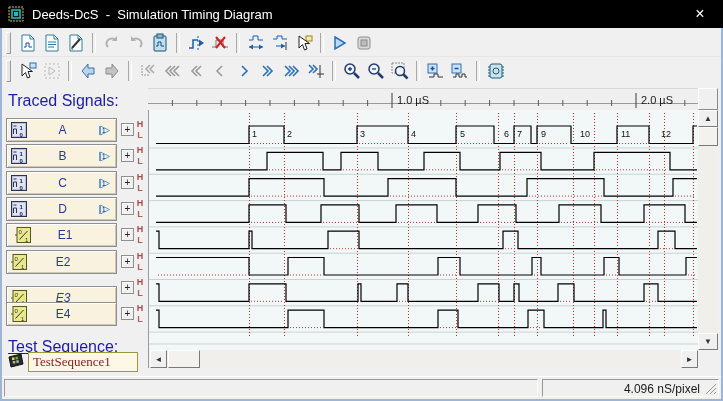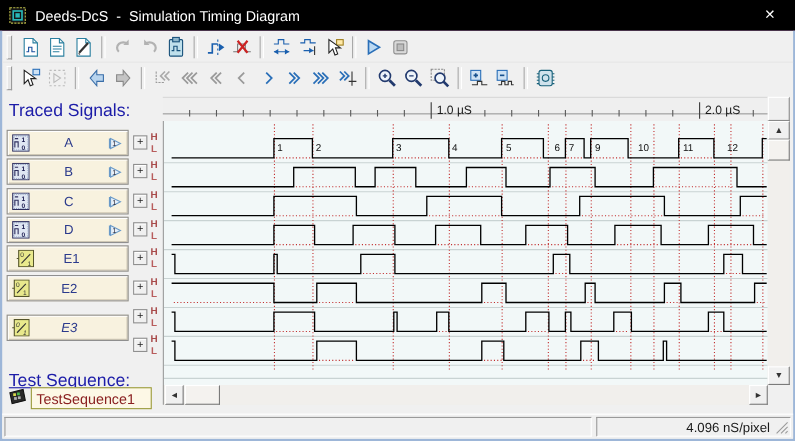--- a/index.html
+++ b/index.html
@@ -21,21 +21,21 @@
   .sig-name{flex:1;text-align:center;color:#2b3a8c;font-size:12px;}
   .plus-btn{position:absolute;width:13px;height:13px;background:#f0f0f0;border:1px solid #8f8f8f;box-shadow:inset 1px 1px 0 #fff;font-size:10px;line-height:11px;text-align:center;color:#222;box-sizing:border-box;}
   .hl{position:absolute;width:16px;text-align:center;font-size:9px;font-weight:bold;color:#a84a4a;line-height:11px;}
   .ruler{position:absolute;left:146px;top:60px;width:550px;height:16px;background:#efefef;border-top:1px solid #d8d8d8;border-bottom:1px solid #9a9a9a;box-sizing:border-box;}
   .ruler-corner{position:absolute;left:696px;top:60px;width:20px;height:22px;background:#f0f0f0;border:1px solid;border-color:#fff #8a8a8a #8a8a8a #fff;box-sizing:border-box;}
   .plot{position:absolute;left:146px;top:82px;width:550px;height:240px;background:#f2f8f8;border-left:1px solid #9a9a9a;box-sizing:border-box;}
   .vscroll{position:absolute;left:696px;top:82px;width:20px;height:240px;background:#f1efec;}
   .hscroll{position:absolute;left:146px;top:322px;width:550px;height:18px;background:#f1efec;border-left:1px solid #9a9a9a;box-sizing:border-box;}
   .sb-btn{position:absolute;background:#f0f0f0;border:1px solid;border-color:#fff #7a7a7a #7a7a7a #fff;display:flex;align-items:center;justify-content:center;font-size:8px;color:#333;box-sizing:border-box;}
   .sb-thumb{position:absolute;background:#f4f2ef;border:1px solid;border-color:#fff #7a7a7a #7a7a7a #fff;box-sizing:border-box;}
-  .testseq-input{position:absolute;left:26px;width:110px;height:20px;background:#fdf8e6;border:1px solid #9a9a3a;color:#8a2020;font-size:13px;font-family:Liberation Sans, sans-serif;padding:0 4px;box-sizing:border-box;}
+  .testseq-input{position:absolute;left:26px;width:110px;height:20px;background:#fdf8e6;border:1px solid #9a9a3a;color:#8a2020;font-size:13px;font-family:Liberation Serif, serif;padding:0 4px;box-sizing:border-box;}
   .statusbar{position:absolute;left:0;right:0;top:348px;height:22px;background:#f0f0f0;border-top:1px solid #fff;}
   .sb-panel{position:absolute;top:2px;height:18px;background:#f0f0f0;border:1px solid;border-color:#9a9a9a #fff #fff #9a9a9a;font-size:12px;color:#1a1a1a;box-sizing:border-box;}
   .sb-left{left:2px;width:534px;}
   .sb-right{left:540px;width:177px;text-align:right;padding:2px 18px 0 0;}
   .grip{position:absolute;right:1px;bottom:1px;}
   svg{display:block;}
 </style>
 </head>
 <body>
 
@@ -410,20 +410,33 @@
                 <line x1="4.5" y1="12.5" x2="12.5" y2="4" stroke="#333"></line>
               </svg>
             </span>
             <span class="sig-name">E3</span>
             <span style="width: 13px;"></span>
           </div>
           <div class="plus-btn" style="top: 195px; left: 119px;">+</div>
           <div class="hl" style="top: 191px; left: 130px;">
             <div>H</div>
             <div style="color: rgb(184, 92, 92);">L</div>
+          </div>
+          <div class="sig-row" style="top: 216px;">
+            <span>
+              <svg width="16" height="16">
+                <rect x="2" y="0.5" width="13.5" height="15" fill="#e9e98c" stroke="#55552a"></rect>
+                <line x1="0" y1="8" x2="2" y2="8" stroke="#55552a"></line>
+                <text x="3.5" y="7" font-size="6" fill="#333">0</text>
+                <text x="10" y="14.5" font-size="6" fill="#333">1</text>
+                <line x1="4.5" y1="12.5" x2="12.5" y2="4" stroke="#333"></line>
+              </svg>
+            </span>
+            <span class="sig-name">E4</span>
+            <span style="width: 13px;"></span>
           </div>
           <div class="plus-btn" style="top: 221px; left: 119px;">+</div>
           <div class="hl" style="top: 217px; left: 130px;">
             <div>H</div>
             <div style="color: rgb(184, 92, 92);">L</div>
           </div>
         </div>
       <div class="panel-label" style="top:252px;text-decoration:underline;">Test Sequence:</div>
       <span style="position:absolute;left:4px;top:266px;">
         <svg width="20" height="18">

